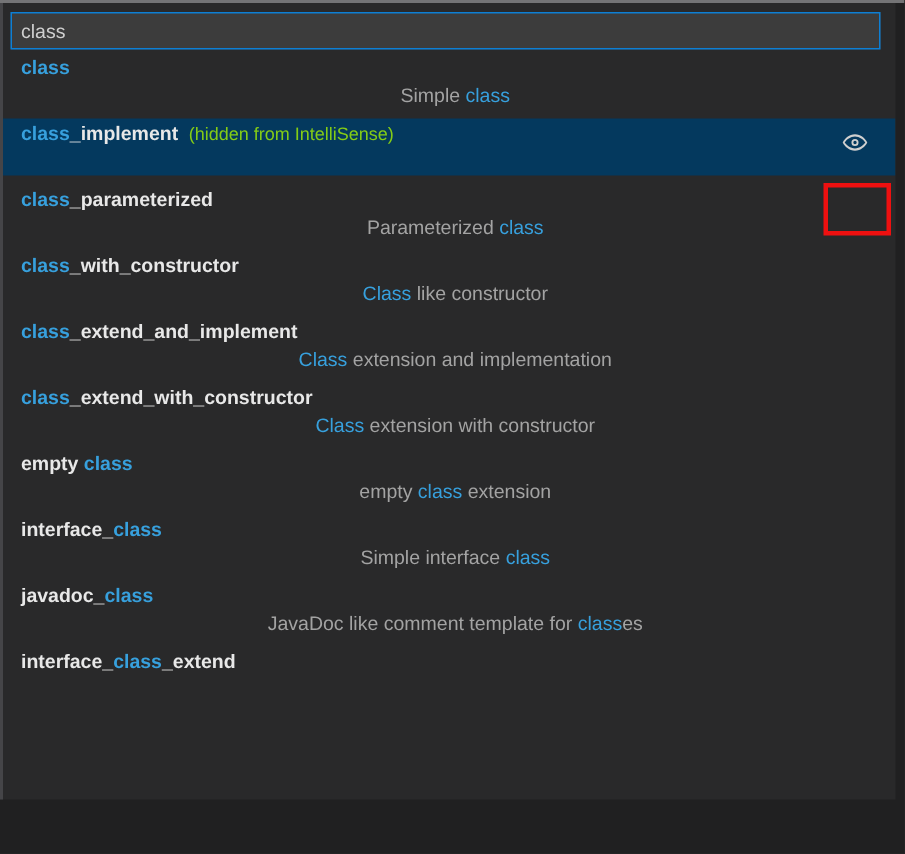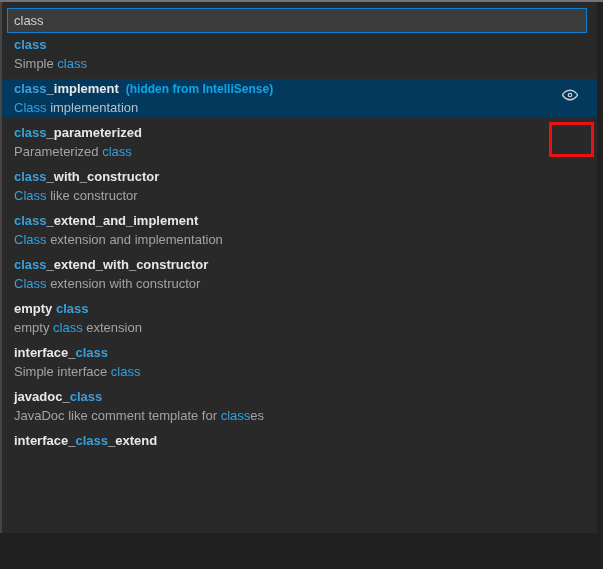--- a/index.html
+++ b/index.html
@@ -38,22 +38,22 @@
     height:38px;margin-bottom:6px;
     padding-left:12px;padding-right:4px;
     position:relative;cursor:pointer;
   }
   .item.selected{
     background:var(--sel-bg);
     margin-left:-2px;padding-left:14px;
   }
   .label-line{height:19px;line-height:19px;font-size:13px;font-weight:700;color:#e8e8e8;white-space:nowrap;}
   .label-line .m{color:var(--hl);}
-  .suffix{font-weight:700;font-size:12px;color:#0ea5e9;margin-left:7px;}
-  .desc{height:19px;line-height:19px;font-size:13px;font-weight:400;color:#a3a3a3;white-space:nowrap;}
+  .suffix{font-weight:400;font-size:12px;color:#84cc16;margin-left:7px;}
+  .desc{height:19px;line-height:19px;font-size:13px;font-weight:400;color:#a3a3a3;white-space:nowrap;text-align:center;}
   .desc .m{color:var(--hl);}
   .item.selected .desc{color:#b3c1ca;}
   .eye-btn{
     position:absolute;top:6px;right:17px;width:20px;height:20px;
     background:transparent;border:none;padding:1px;cursor:pointer;display:none;
     color:#cfcfcf;
   }
   .item.selected .eye-btn{display:block;}
   .annotation-box{
     position:absolute;left:549px;top:122px;width:45px;height:35px;
@@ -77,21 +77,20 @@
     </div>
     <div class="desc"><span>Simple </span><span class="m">class</span></div>
 
   </div>
 
 
   <div class="item selected">
     <div class="label-line">
       <span class="label"><span class="m">class</span><span>_implement</span></span><span class="suffix">(hidden from IntelliSense)</span>
     </div>
-    <div class="desc"><span class="m">Class</span><span> implementation</span></div>
     <button class="eye-btn">
       <svg width="18" height="18" viewBox="0 0 16 16" fill="currentColor" aria-hidden="true">
         <path d="M8 3.1C4.6 3.1 1.9 5.6.8 7.8L.7 8l.1.2c1.1 2.2 3.8 4.7 7.2 4.7s6.1-2.5 7.2-4.7l.1-.2-.1-.2C14.1 5.6 11.4 3.1 8 3.1zm0 8.4c-2.7 0-5-1.9-6.1-3.5C3 6.4 5.3 4.5 8 4.5s5 1.9 6.1 3.5c-1.1 1.6-3.4 3.5-6.1 3.5z"></path>
         <path d="M8 5.9A2.1 2.1 0 1 0 8 10.1 2.1 2.1 0 1 0 8 5.9zm0 3.1a1 1 0 1 1 0-2 1 1 0 0 1 0 2z"></path>
       </svg>
     </button>
   </div>
 
   <div class="item">
     <div class="label-line">

